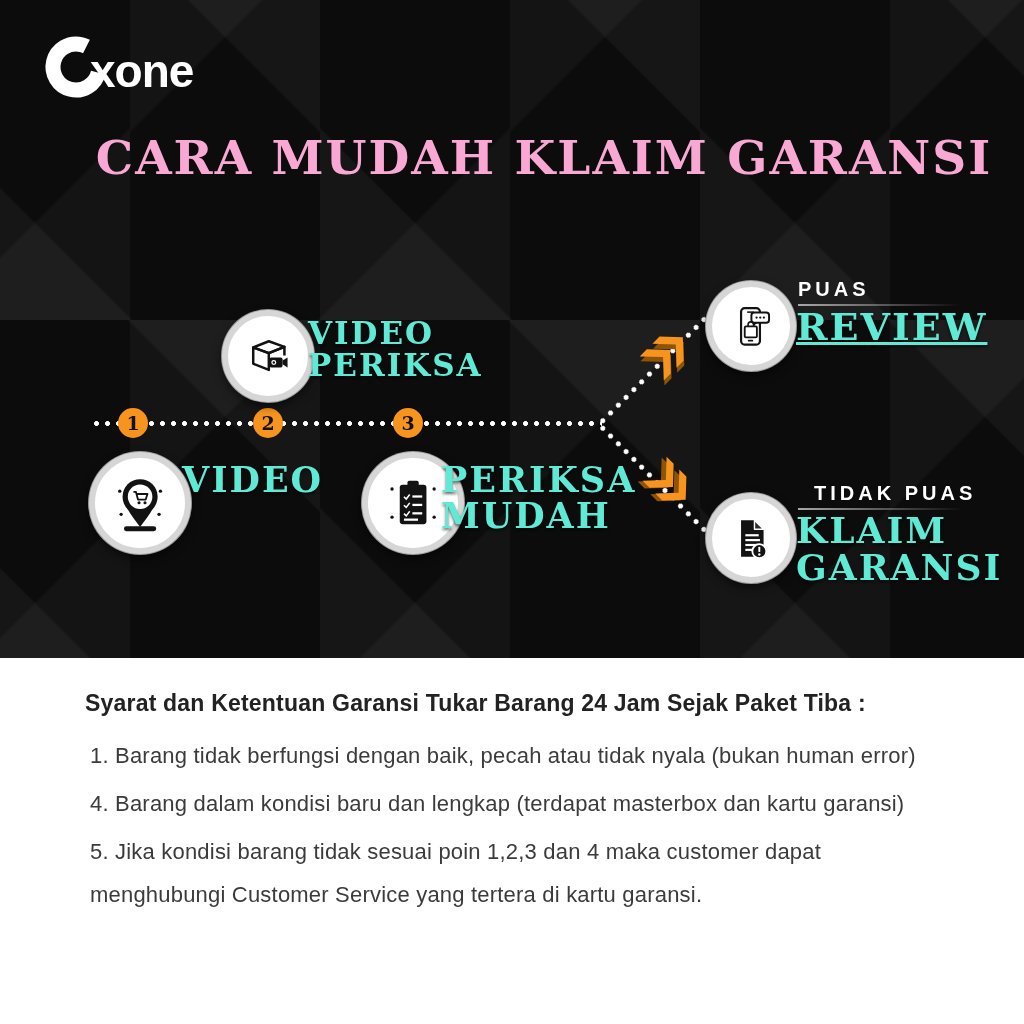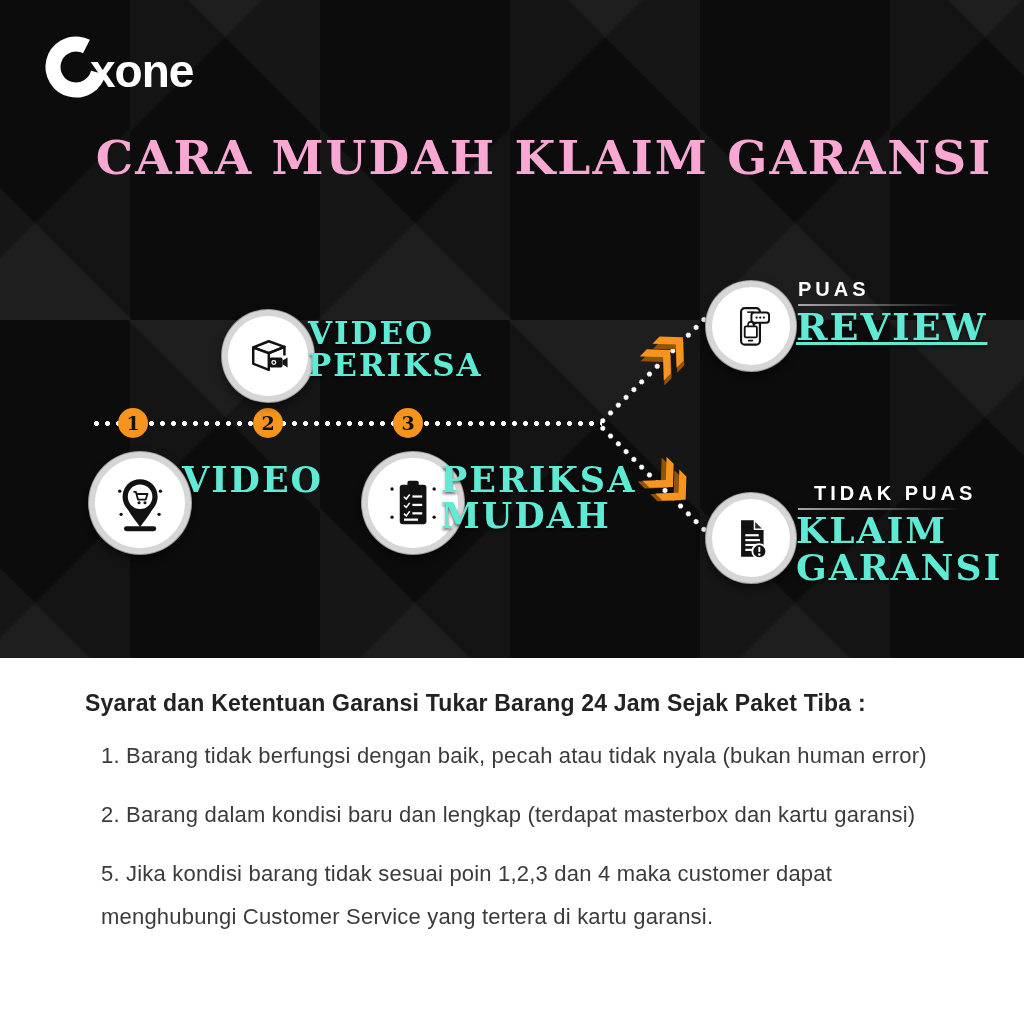--- a/index.html
+++ b/index.html
@@ -42,21 +42,21 @@
   .badge{position:absolute;width:30px;height:30px;border-radius:50%;background:#F7941E;
     color:#121212;display:flex;align-items:center;justify-content:center;
     font-family:"DejaVu Serif","Liberation Serif",serif;font-weight:bold;font-size:19px;}
 
   .chev{position:absolute;width:48px;height:42px;}
 
   
   .light{position:absolute;left:0;top:658px;width:1024px;height:366px;background:#ffffff;padding-left:38px;}
   .terms{position:absolute;left:85px;top:32px;width:920px;color:#3b3b3b;}
   .terms h2{margin:0 0 17px 0;font-size:23px;font-weight:bold;color:#222;letter-spacing:.2px;}
-  .terms p{margin:16px;font-size:22px;line-height:43px;letter-spacing:.2px;}
+  .terms p{margin:5px;font-size:22px;line-height:43px;letter-spacing:.2px;}
   .w880{max-width:880px;} .w860{max-width:862px;} .w920{max-width:920px;}
 </style>
 </head>
 <body>
 
 <div id="canvas">
 
   <div class="dark">
 
     <svg class="logo" viewBox="0 0 210 78">
@@ -207,18 +207,18 @@
     <div class="step-title" style="left:796px;top:512px;font-size:36px;">
       <div>KLAIM</div>
       <div>GARANSI</div>
     </div>
   </div>
 
   <div class="light">
     <div class="terms">
       <h2>Syarat dan Ketentuan Garansi Tukar Barang 24 Jam Sejak Paket Tiba :</h2>
       <p class="w920">1. Barang tidak berfungsi dengan baik, pecah atau tidak nyala (bukan human error)</p>
-      <p class="w920">2. Barang dalam kondisi baru dan lengkap (terdapat masterbox dan kartu garansi)</p>
+      <p class="w920">4. Barang dalam kondisi baru dan lengkap (terdapat masterbox dan kartu garansi)</p>
       <p class="w860">5. Jika kondisi barang tidak sesuai poin 1,2,3 dan 4 maka customer dapat menghubungi Customer Service yang tertera di kartu garansi.</p>
     </div>
   </div>
 
 </div>
 
 </body></html>

